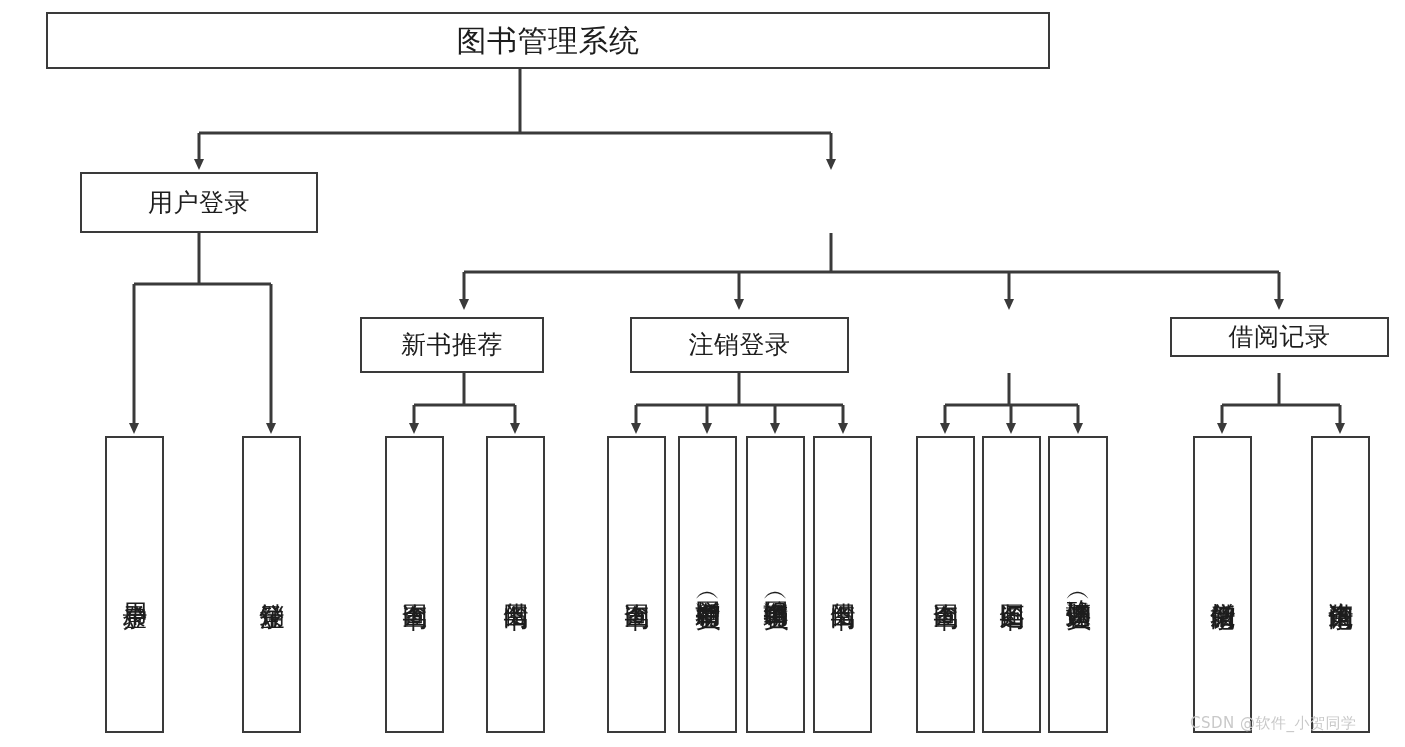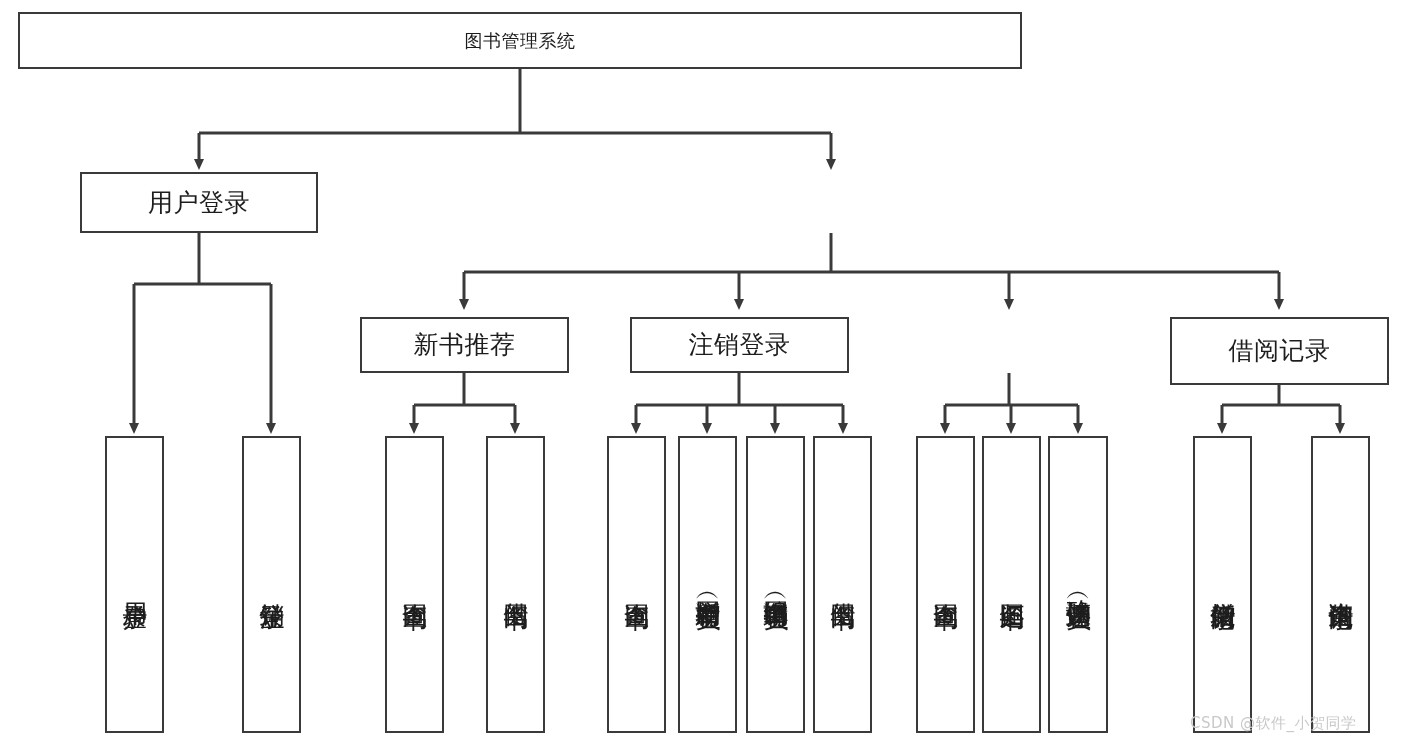--- a/index.html
+++ b/index.html
@@ -36,21 +36,22 @@
     align-items: center;
     justify-content: center;
     text-align: center;
   }
   .node.h {
     font-size: 25px;
     line-height: 1.1;
     letter-spacing: 0.5px;
   }
   .node.root {
-    font-size: 18px;
+    font-size: 30px;
+    margin-left: 28px;
   }
   .node.v {
     font-size: 25px;
     writing-mode: vertical-rl;
     text-orientation: upright;
     line-height: 1.12;
     letter-spacing: 1px;
     padding: 4px 0;
   }
   .node.v .vtext {
@@ -124,27 +125,27 @@
   </svg>
 
   <div class="node root h" style="left:18px; top:12px; width:1004px; height:57px;">
     <span>图书管理系统</span>
   </div>
 
   <div class="node h" style="left:80px; top:172px; width:238px; height:61px;">
     <span>用户登录</span>
   </div>
 
-  <div class="node h" style="left:360px; top:317px; width:209px; height:56px;">
+  <div class="node h" style="left:360px; top:317px; width:184px; height:56px;">
     <span>新书推荐</span>
   </div>
   <div class="node h" style="left:630px; top:317px; width:219px; height:56px;">
     <span>注销登录</span>
   </div>
-  <div class="node h" style="left:1170px; top:317px; width:219px; height:68px;">
+  <div class="node h" style="left:1170px; top:317px; width:219px; height:40px;">
     <span>借阅记录</span>
   </div>
 
   <div class="node v" style="left:105px; top:436px; width:59px; height:297px;">
     <span class="vtext">用户登录</span>
   </div>
   <div class="node v" style="left:242px; top:436px; width:59px; height:297px;">
     <span class="vtext">注销登录</span>
   </div>
 

